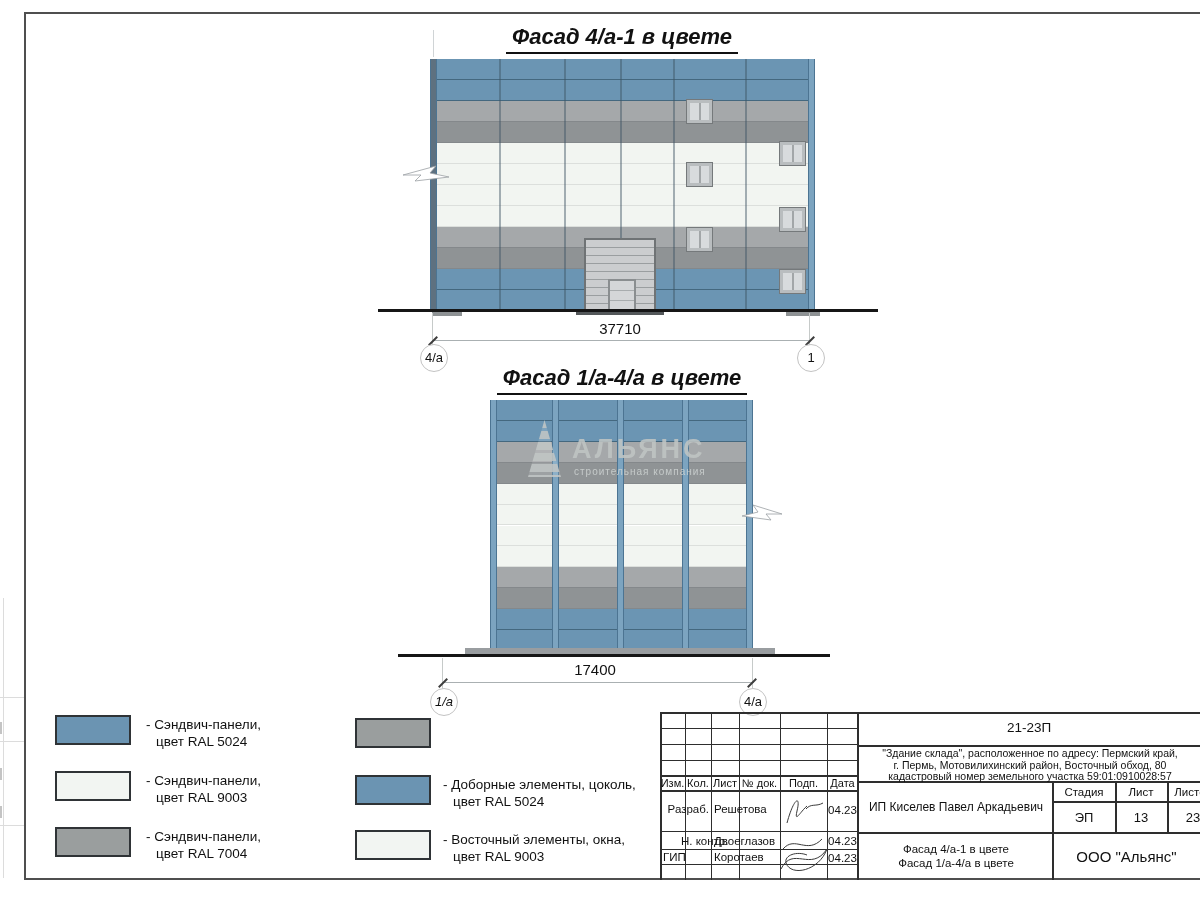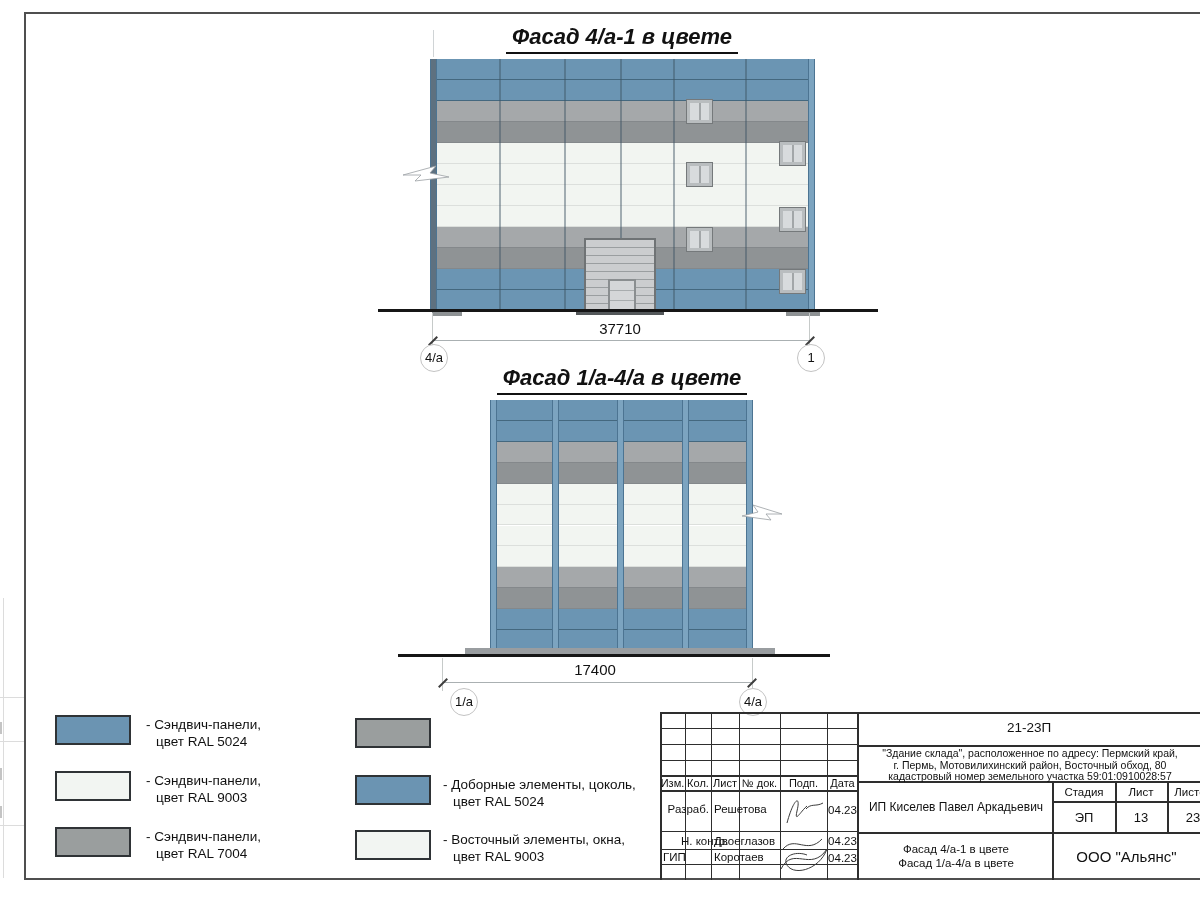--- a/index.html
+++ b/index.html
@@ -128,20 +128,25 @@
       <div class="f-row" style="top: 188.25px; height: 20.9167px; background: rgb(143, 147, 149); border-bottom: 1px solid rgb(132, 136, 139);"></div>
       <div class="f-row" style="top: 209.167px; height: 20.9167px; background: rgb(107, 149, 179); border-bottom: 1px solid rgb(68, 104, 127);"></div>
       <div class="f-row" style="top: 230.083px; height: 20.9167px; background: rgb(107, 149, 179); border-bottom: 1px solid rgb(68, 104, 127);"></div>
       <div class="f-pilaster" style="left: 0px; width: 7px; background: rgb(124, 164, 192); border-right: 1px solid rgb(76, 116, 146); border-left: 1px solid rgb(76, 116, 146);"></div>
       <div class="f-pilaster" style="left: 62px; width: 7px; background: rgb(124, 164, 192); border-right: 1px solid rgb(76, 116, 146); border-left: 1px solid rgb(76, 116, 146);"></div>
       <div class="f-pilaster" style="left: 127px; width: 7px; background: rgb(124, 164, 192); border-right: 1px solid rgb(76, 116, 146); border-left: 1px solid rgb(76, 116, 146);"></div>
       <div class="f-pilaster" style="left: 192px; width: 7px; background: rgb(124, 164, 192); border-right: 1px solid rgb(76, 116, 146); border-left: 1px solid rgb(76, 116, 146);"></div>
       <div class="f-pilaster" style="left: 256px; width: 7px; background: rgb(124, 164, 192); border-right: 1px solid rgb(76, 116, 146); border-left: 1px solid rgb(76, 116, 146);"></div>
     </div>
 
+  <div class="wm">
+    <div class="wm-tri"></div>
+    <div class="wm-name">АЛЬЯНС</div>
+    <div class="wm-sub">строительная компания</div>
+  </div>
 
   <svg class="brk" style="left:403px;top:164px;" width="46" height="18" viewBox="0 0 46 18">
     <polygon points="0,11 33,2 27,9 46,13 12,17 18,11" fill="#ffffff" stroke="#9aa0a3" stroke-width="0.8"></polygon>
   </svg>
   <svg class="brk" style="left:742px;top:503px;" width="40" height="18" viewBox="0 0 40 18">
     <polygon points="40,11 11,2 16,9 0,13 29,17 24,11" fill="#ffffff" stroke="#9aa0a3" stroke-width="0.8"></polygon>
   </svg>
 
   <div class="abs" style="left:432px;top:312px;width:30px;height:4px;background:#8e9294;"></div>
   <div class="abs" style="left:786px;top:312px;width:34px;height:4px;background:#8e9294;"></div>
@@ -158,21 +163,21 @@
   <div class="dim-text" style="left:520px;top:320px;">37710</div>
   <div class="bubble" style="left:420px;top:344px;">4/а</div>
   <div class="bubble" style="left:797px;top:344px;">1</div>
 
   <div class="ext-line" style="left:442px;top:658px;height:33px;"></div>
   <div class="ext-line" style="left:752px;top:658px;height:33px;"></div>
   <div class="dim-line" style="left:443px;top:682px;width:311px;"></div>
   <div class="tick" style="left:437px;top:682px;"></div>
   <div class="tick" style="left:746px;top:682px;"></div>
   <div class="dim-text" style="left:495px;top:661px;">17400</div>
-  <div class="bubble" style="left:450px;top:688px;">1/а</div>
+  <div class="bubble" style="left:430px;top:688px;font-style:italic;">1/а</div>
   <div class="bubble" style="left:739px;top:688px;">4/а</div>
 
   <div class="lg-swatch" style="left: 55px; top: 715px; background-color: rgb(107, 148, 178);"></div>
   <div class="lg-text" style="left:146px;top:716px;">
     <div>- Сэндвич-панели,</div>
     <div class="lg-l2">цвет RAL 5024</div>
   </div>
   <div class="lg-swatch" style="left: 55px; top: 771px; background-color: rgb(242, 245, 242);"></div>
   <div class="lg-text" style="left:146px;top:772px;">
     <div>- Сэндвич-панели,</div>

